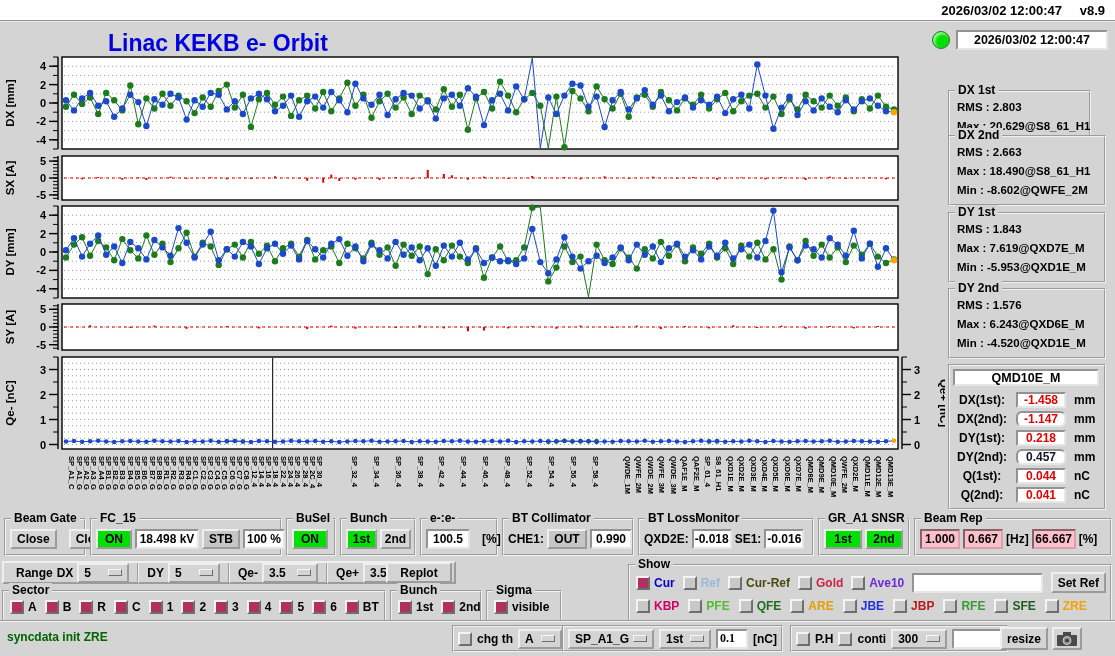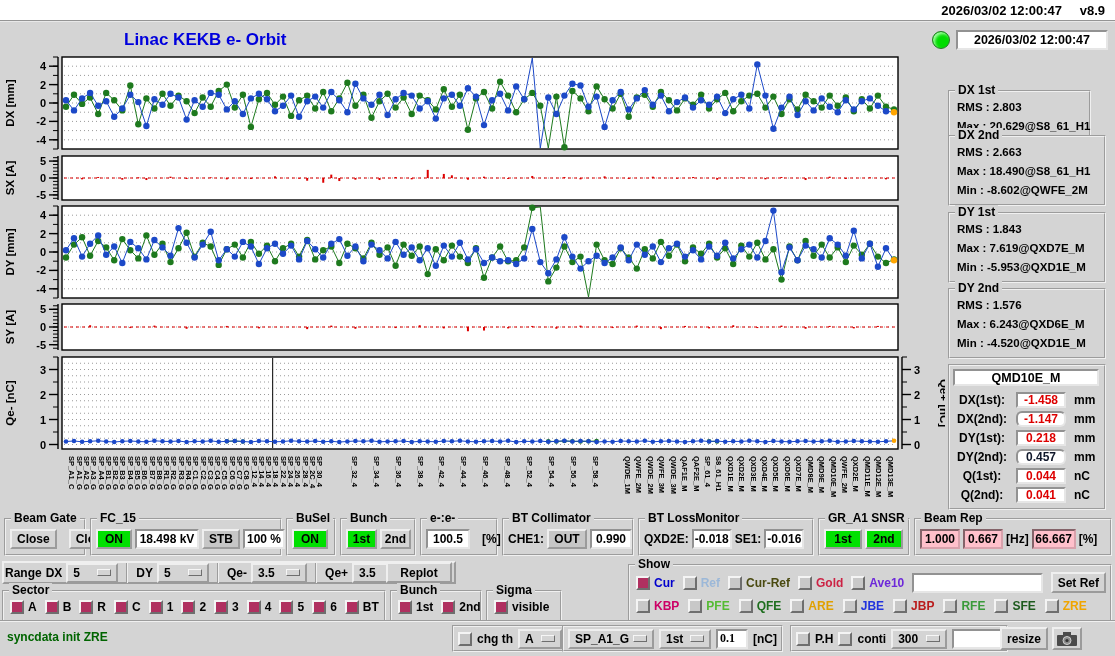--- a/index.html
+++ b/index.html
@@ -1,20 +1,20 @@
 <!DOCTYPE html>
 <html><head>
 <meta charset="utf-8">
 <style>
   html,body{margin:0;padding:0}
   body{width:1115px;height:656px;background:#d4d4d4;font-family:"Liberation Sans",sans-serif;position:relative;overflow:hidden;-webkit-font-smoothing:none}
   .titlebar{position:absolute;left:0;top:0;width:1115px;height:22px;background:#ffffff;border-bottom:2px groove #e8e8e8;box-sizing:border-box}
   .titlebar .dt{position:absolute;right:10px;top:3px;font-size:13px;font-weight:bold;color:#000;white-space:nowrap}
   .main{position:absolute;left:0;top:24px;width:1115px;height:632px;background:#d4d4d4}
-  .page-title{position:absolute;left:124px;top:6px;font-size:17px;font-weight:bold;color:#0000dd;white-space:nowrap}
+  .page-title{position:absolute;left:108px;top:6px;font-size:23px;font-weight:bold;color:#0000dd;white-space:nowrap}
   #chart-svg{position:absolute;left:0;top:0}
   .led{position:absolute;left:932px;top:7px;width:16px;height:16px;border-radius:50%;background:#00dd00;border:1px solid #2a7a2a;box-shadow:inset 2px 2px 3px #9dff9d}
   .dt-field{position:absolute;left:956px;top:6px;width:148px;height:16px;background:#fff;border:2px inset #e6e6e6;font-weight:bold;font-size:12.5px;text-align:center;line-height:16px;white-space:nowrap}
   .groupbox{position:absolute;border:2px groove #f0f0f0;background:#d4d4d4;box-sizing:border-box}
   .groupbox>.lg{position:absolute;top:-9px;left:5px;padding:0 3px;background:#d4d4d4;font-weight:bold;font-size:12px;white-space:nowrap;line-height:14px}
   .stat-line{position:absolute;left:7px;font-size:11.5px;font-weight:bold;white-space:nowrap}
   .btn{display:inline-flex;align-items:center;justify-content:center;background:#d4d4d4;border:2px outset #efefef;font-weight:bold;font-size:12px;height:20px;box-sizing:border-box;padding:0 5px;white-space:nowrap;cursor:default}
   .btn.green{background:#00e000}
   .btn.dark{background:#c6c6c6}
   .field{display:inline-flex;align-items:center;justify-content:center;background:#fff;border:2px inset #e6e6e6;font-weight:bold;font-size:12px;height:20px;box-sizing:border-box;padding:0 3px;white-space:nowrap}
@@ -22,21 +22,21 @@
   .lbl{font-weight:bold;font-size:12px;white-space:nowrap}
   .fs .row{position:absolute;left:4px;top:9px;display:flex;gap:12px;align-items:center}
   .combo{display:inline-flex;align-items:center;background:#d4d4d4;border:2px outset #efefef;height:20px;box-sizing:border-box;padding:0 5px;font-weight:bold;font-size:12px;cursor:default}
   .combo .ind{width:12px;height:5px;background:#d4d4d4;border:1px solid;border-color:#f6f6f6 #6e6e6e #6e6e6e #f6f6f6;margin-left:8px}
   .cbox{display:inline-block;width:10px;height:10px;background:#c8c8c8;border:2px solid;border-color:#f4f4f4 #6e6e6e #6e6e6e #f4f4f4;flex:none}
   .cbox.on{background:#b03060}
   .check{display:inline-flex;align-items:center;gap:4px}
   .clabel{font-weight:bold;font-size:12px;white-space:nowrap}
   .chkrow{display:flex;align-items:center;gap:9px}
   .vsep{width:0;height:20px;border-left:2px groove #f0f0f0;margin:0 4px}
-  .panel{position:absolute;border:2px outset #efefef;background:#d4d4d4;box-sizing:border-box;display:flex;align-items:center;gap:4px;padding:0 1px}
+  .panel{position:absolute;border:2px outset #efefef;background:#d4d4d4;box-sizing:border-box;display:flex;align-items:center;gap:4px;padding:0 12px}
   .gpanel{position:absolute;border:2px groove #f0f0f0;background:#d4d4d4;box-sizing:border-box;display:flex;align-items:center;gap:5px;padding:0 4px}
   input.entry{background:#fff;border:2px inset #e6e6e6;font-weight:bold;font-size:12px;height:16px;box-sizing:content-box;font-family:Liberation Serif, serif;padding:0 2px}
   .statusmsg{position:absolute;left:7px;top:606px;font-weight:bold;font-size:12px;color:#006400;white-space:nowrap}
   .statusbar-line{position:absolute;left:0;top:596px;width:1115px;height:0;border-top:2px groove #f0f0f0}
   .mon-label{display:inline-block;width:60px;text-align:center;font-weight:bold;font-size:12px}
   .mon-unit{font-weight:bold;font-size:12px;margin-left:4px}
 </style>
 </head>
 <body>
 

